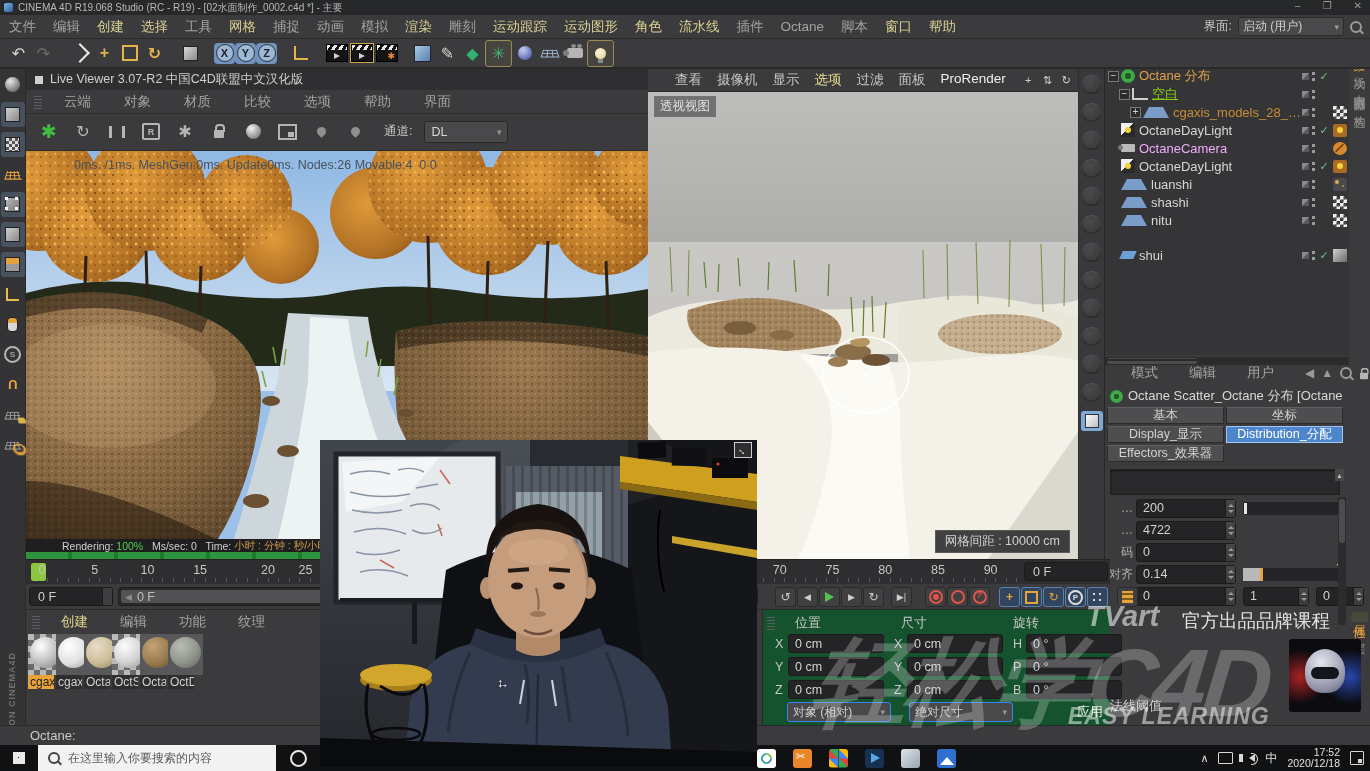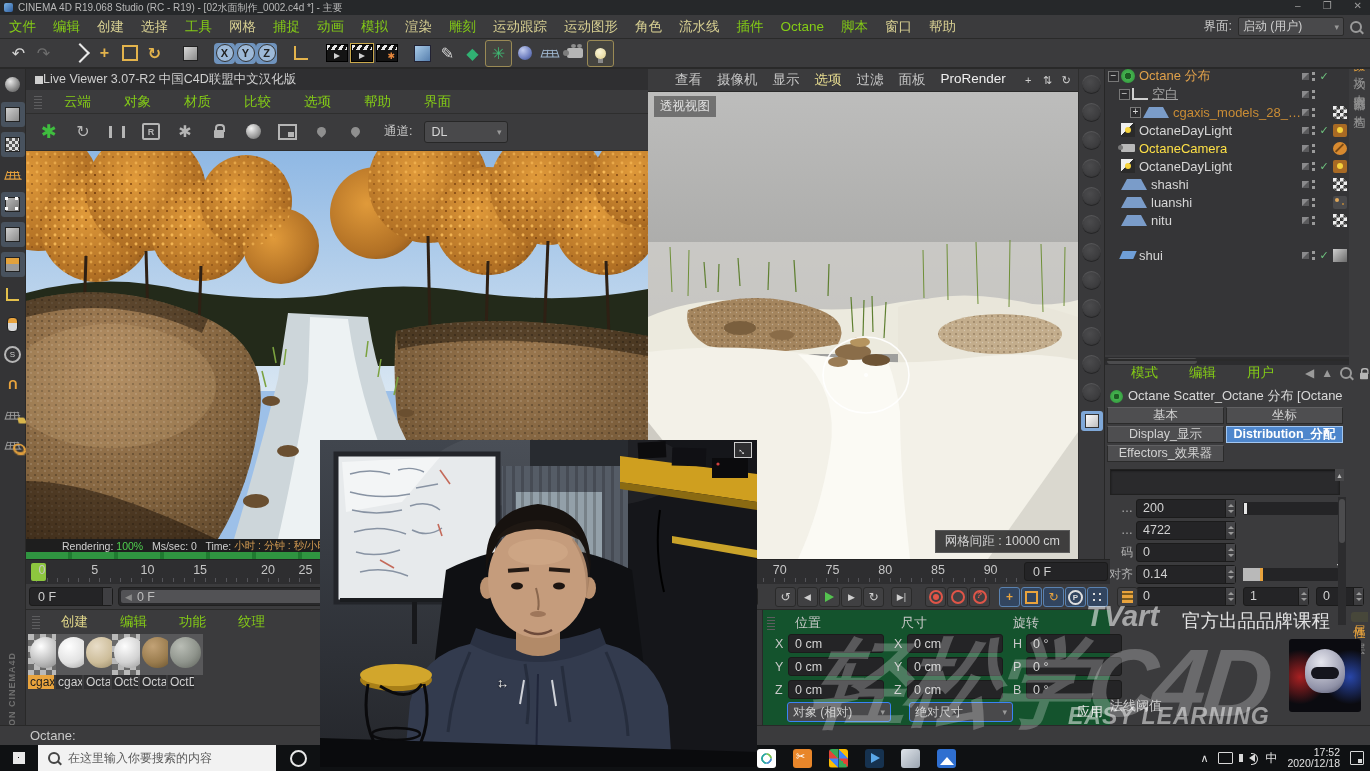--- a/index.html
+++ b/index.html
@@ -8,21 +8,21 @@
   #root{position:relative;width:1370px;height:771px;background:#3b3b3d;}
   .abs{position:absolute;}
   
   .titlebar{left:0;top:0;width:1370px;height:15px;background:#26282a;color:#b9b9b9;font-size:10px;
             display:flex;align-items:center;gap:5px;padding-left:4px;box-sizing:border-box;z-index:5;}
   .appico{width:9px;height:9px;background:linear-gradient(135deg,#7ab3e6,#2f5e9e);border-radius:2px;}
   .winbtns{position:absolute;right:8px;top:0;display:flex;gap:22px;color:#9a9a9a;font-size:10px;}
   
   .menubar{left:0;top:15px;width:1370px;height:24px;background:#3b3b3d;border-bottom:1px solid #2a2a2a;
            display:flex;align-items:center;padding-left:9px;box-sizing:border-box;z-index:5;}
-  .mi{font-size:13.5px;color:#84cc16;margin-right:17px;white-space:nowrap;}
+  .mi{font-size:13.5px;color:#a3a3a3;margin-right:17px;white-space:nowrap;}
   .mi.hot{color:#d8d092;}
   .iface{margin-left:auto;display:flex;align-items:center;gap:6px;color:#c4c4c4;font-size:12.5px;padding-right:8px;}
   .ifsel{width:96px;height:17px;background:#49494b;border:1px solid #2a2a2a;border-radius:2px;font-size:12px;
          color:#d0d0d0;display:flex;align-items:center;padding:0 4px;justify-content:space-between;}
   
   .toolbar{left:0;top:39px;width:1370px;height:30px;background:#3b3b3d;border-bottom:2px solid #292929;
            display:flex;align-items:center;padding-left:6px;box-sizing:border-box;z-index:5;}
   .tbic{width:25px;height:25px;display:flex;align-items:center;justify-content:center;font-size:16px;position:relative;}
   .tbic.gap{margin-left:11px;}
   .tbic.boxed{border:1px solid #9a8a55;border-radius:3px;background:#45443f;}
@@ -72,21 +72,21 @@
   i.lp-snap{width:13px;height:13px;border-radius:50%;border:2px solid #b5b5b5;color:#d0d0d0;font-size:8px;font-style:normal;
       display:flex;align-items:center;justify-content:center;}
   i.lp-magnet{font-style:normal;color:#e8a33d;font-weight:bold;font-size:13px;transform:rotate(180deg);}
   i.lp-lockgrid,i.lp-ringgrid{width:14px;height:10px;background:
       repeating-linear-gradient(90deg,#9a9a9a 0 1px,transparent 1px 4px),
       repeating-linear-gradient(0deg,#9a9a9a 0 1px,transparent 1px 4px);position:relative;transform:perspective(18px) rotateX(40deg);}
   i.lp-lockgrid::after{content:"";position:absolute;right:-3px;bottom:-3px;width:6px;height:5px;background:#d8b54c;border-radius:1px;}
   i.lp-ringgrid::after{content:"";position:absolute;right:-4px;bottom:-4px;width:7px;height:7px;border:2px solid #e8a33d;border-radius:50%;}
   
   .lv{left:26px;top:69px;width:622px;height:490px;background:#3b3b3d;border-right:1px solid #242424;}
-  .lv-title{height:21px;background:#2f2f31;color:#cfcfcf;font-size:12.5px;display:flex;align-items:center;padding-left:9px;}
+  .lv-title{height:21px;background:#2f2f31;color:#cfcfcf;font-size:12.5px;display:flex;align-items:center;gap:7px;padding-left:9px;}
   .sqico{width:8px;height:8px;background:#cfcfcf;}
   .panelmenu{display:flex;align-items:center;gap:16px;font-size:13px;color:#cdc6a0;border-bottom:1px solid #2e2e2e;text-align:center;}
   .lv-menu{height:23px;padding-left:8px;}
   .grip{width:8px;height:14px;background:repeating-linear-gradient(0deg,#5d5d5f 0 1px,transparent 1px 3px);margin-right:6px;}
   .lv-tools{position:absolute;top:44px;left:0;width:622px;height:38px;display:flex;align-items:center;gap:12px;
             padding-left:12px;border-bottom:1px solid #2e2e2e;box-sizing:border-box;}
   .lvic{width:22px;height:22px;display:flex;align-items:center;justify-content:center;font-size:16px;}
   i.ic-oct{font-style:normal;color:#3fbd3f;font-weight:bold;font-size:19px;}
   i.ic-oct::before{content:"✱";}
   i.ic-pause{width:10px;height:12px;border-left:3px solid #b5b5b5;border-right:3px solid #b5b5b5;}
@@ -176,21 +176,21 @@
   .vtab.act{color:#e8a33d;background:#47473a;border-radius:3px 0 0 3px;}
   
   .am-menu{position:absolute;top:320px;left:0;width:244px;height:26px;display:flex;align-items:center;gap:14px;
            font-size:13.5px;color:#cdc6a0;padding-left:6px;border-top:2px solid #2a2a2a;box-sizing:border-box;}
   .am-title{position:absolute;top:347px;left:0;width:244px;height:20px;display:flex;align-items:center;gap:5px;
             font-size:13px;color:#d8d8d8;padding-left:5px;white-space:nowrap;overflow:hidden;box-sizing:border-box;}
   .am-title i{width:13px;height:13px;border-radius:50%;background:radial-gradient(circle,#1e5c24 30%,#45b34f 32%,#2c8f38);flex:0 0 13px;}
   .am-tabs{position:absolute;top:368px;left:2px;width:242px;display:flex;flex-wrap:wrap;gap:2px;}
   .am-tab{flex:0 0 117px;height:17px;background:#4e4e50;border:1px solid #2b2b2b;border-top-color:#606062;
           color:#d2d2d2;font-size:12.5px;display:flex;align-items:center;justify-content:center;box-sizing:border-box;}
-  .am-tab.act{background:#4e86cc;color:#fff;border:1px solid #a2c6f0;font-weight:bold;}
+  .am-tab.act{background:#4e86cc;color:#fff;border:1px solid #a2c6f0;font-weight:normal;}
   .am-listbox{position:absolute;top:430px;left:5px;width:228px;height:24px;background:#2a2a2c;border:1px solid #202020;
               box-shadow:inset 0 1px 2px rgba(0,0,0,.5);}
   .am-upbtn{position:absolute;top:430px;right:26px;width:9px;height:12px;background:#48484a;color:#bbb;font-size:7px;
             display:flex;align-items:center;justify-content:center;}
   .am-fields{position:absolute;top:458px;left:2px;width:236px;}
   .arow{display:flex;align-items:center;height:22px;position:relative;}
   .alab{width:26px;font-size:12px;color:#b0b0b0;text-align:right;padding-right:3px;overflow:hidden;white-space:nowrap;flex:0 0 26px;}
   .numf{height:17px;background:#242426;border:1px solid #1b1b1b;border-radius:3px;color:#d2d2d2;font-size:12.5px;
         display:flex;align-items:center;padding-left:6px;position:relative;width:92px;flex:0 0 auto;box-sizing:content-box;}
   .numf .spin{position:absolute;right:0;top:0;bottom:0;width:9px;border-left:1px solid #1b1b1b;
@@ -641,20 +641,21 @@
         <g stroke="#7ba23f" stroke-width="1.5">
           <line x1="250" y1="212" x2="247" y2="196"></line>
             <line x1="258" y1="214" x2="260" y2="198"></line>
             <line x1="340" y1="206" x2="342" y2="190"></line>
           <line x1="352" y1="226" x2="355" y2="208"></line>
             <line x1="240" y1="236" x2="236" y2="220"></line>
             <line x1="368" y1="244" x2="372" y2="226"></line>
         </g>
         <path d="M0,330 Q70,330 190,388 L0,388 Z" fill="rgba(25,16,8,0.5)"></path>
       </svg>
+      <div class="lv-stats">0ms. /1ms. MeshGen:0ms. Update0ms. Nodes:26 Movable:4  0 0</div>
     </div>
     <div class="lv-status" id="lv-status"><span style="color: rgb(207, 207, 207);">Rendering: </span><span style="color: rgb(79, 208, 79);">100%</span><span style="color: rgb(207, 207, 207);">   Ms/sec: 0</span><span style="color: rgb(207, 207, 207);">   Time: </span><span style="color: rgb(210, 154, 82);">小时 : 分钟 : 秒/小时 : 分钟 : 秒</span><span style="color: rgb(207, 207, 207);">   Spp/maxspp</span></div>
     <div class="lv-progress">
         <i></i>
       </div>
   </div>
 
   <div class="abs vp">
     <div class="vp-menu">
       <i class="grip"></i>
@@ -773,21 +774,21 @@
           <span class="orc">
             <i class="odot-sq"></i>
             <i class="odot-col"></i>
             <span class="ochk">✓</span>
             <i class="otag tag-none"></i>
           </span>
         </div>
         <div class="orow" style="padding-left: 14px;">
           <span class="oexp">−</span>
           <i class="oi oi-null"></i>
-          <span class="onm" style="color: #a3a3a3; text-decoration: underline;">空白</span>
+          <span class="onm" style="color: #84cc16; text-decoration: underline;">空白</span>
           <span class="orc">
             <i class="odot-sq"></i>
             <i class="odot-col"></i>
             <span class="ochk"></span>
             <i class="otag tag-none"></i>
           </span>
         </div>
         <div class="orow" style="padding-left: 25px;">
           <span class="oexp">+</span>
           <i class="oi oi-mesh"></i>
@@ -806,21 +807,21 @@
           <span class="orc">
             <i class="odot-sq"></i>
             <i class="odot-col"></i>
             <span class="ochk">✓</span>
             <i class="otag tag-sun"></i>
           </span>
         </div>
         <div class="orow" style="padding-left: 3px;">
           <span class="oexp-sp"></span>
           <i class="oi oi-camera"></i>
-          <span class="onm" style="color: #fde047;">OctaneCamera</span>
+          <span class="onm" style="color: #f0abfc;">OctaneCamera</span>
           <span class="orc">
             <i class="odot-sq"></i>
             <i class="odot-col"></i>
             <span class="ochk"></span>
             <i class="otag tag-block"></i>
           </span>
         </div>
         <div class="orow" style="padding-left: 3px;">
           <span class="oexp-sp"></span>
           <i class="oi oi-light"></i>
@@ -828,37 +829,37 @@
           <span class="orc">
             <i class="odot-sq"></i>
             <i class="odot-col"></i>
             <span class="ochk">✓</span>
             <i class="otag tag-sun"></i>
           </span>
         </div>
         <div class="orow" style="padding-left: 3px;">
           <span class="oexp-sp"></span>
           <i class="oi oi-mesh"></i>
+          <span class="onm" style="color: rgb(214, 214, 214);">luanshi</span>
+          <span class="orc">
+            <i class="odot-sq"></i>
+            <i class="odot-col"></i>
+            <span class="ochk"></span>
+            <i class="otag tag-speckle"></i>
+          </span>
+        </div>
+        <div class="orow" style="padding-left: 3px;">
+          <span class="oexp-sp"></span>
+          <i class="oi oi-mesh"></i>
           <span class="onm" style="color: rgb(214, 214, 214);">shashi</span>
           <span class="orc">
             <i class="odot-sq"></i>
             <i class="odot-col"></i>
             <span class="ochk"></span>
             <i class="otag tag-checker"></i>
-          </span>
-        </div>
-        <div class="orow" style="padding-left: 3px;">
-          <span class="oexp-sp"></span>
-          <i class="oi oi-mesh"></i>
-          <span class="onm" style="color: rgb(214, 214, 214);">luanshi</span>
-          <span class="orc">
-            <i class="odot-sq"></i>
-            <i class="odot-col"></i>
-            <span class="ochk"></span>
-            <i class="otag tag-speckle"></i>
           </span>
         </div>
         <div class="orow" style="padding-left: 3px;">
           <span class="oexp-sp"></span>
           <i class="oi oi-mesh"></i>
           <span class="onm" style="color: rgb(214, 214, 214);">nitu</span>
           <span class="orc">
             <i class="odot-sq"></i>
             <i class="odot-col"></i>
             <span class="ochk"></span>

